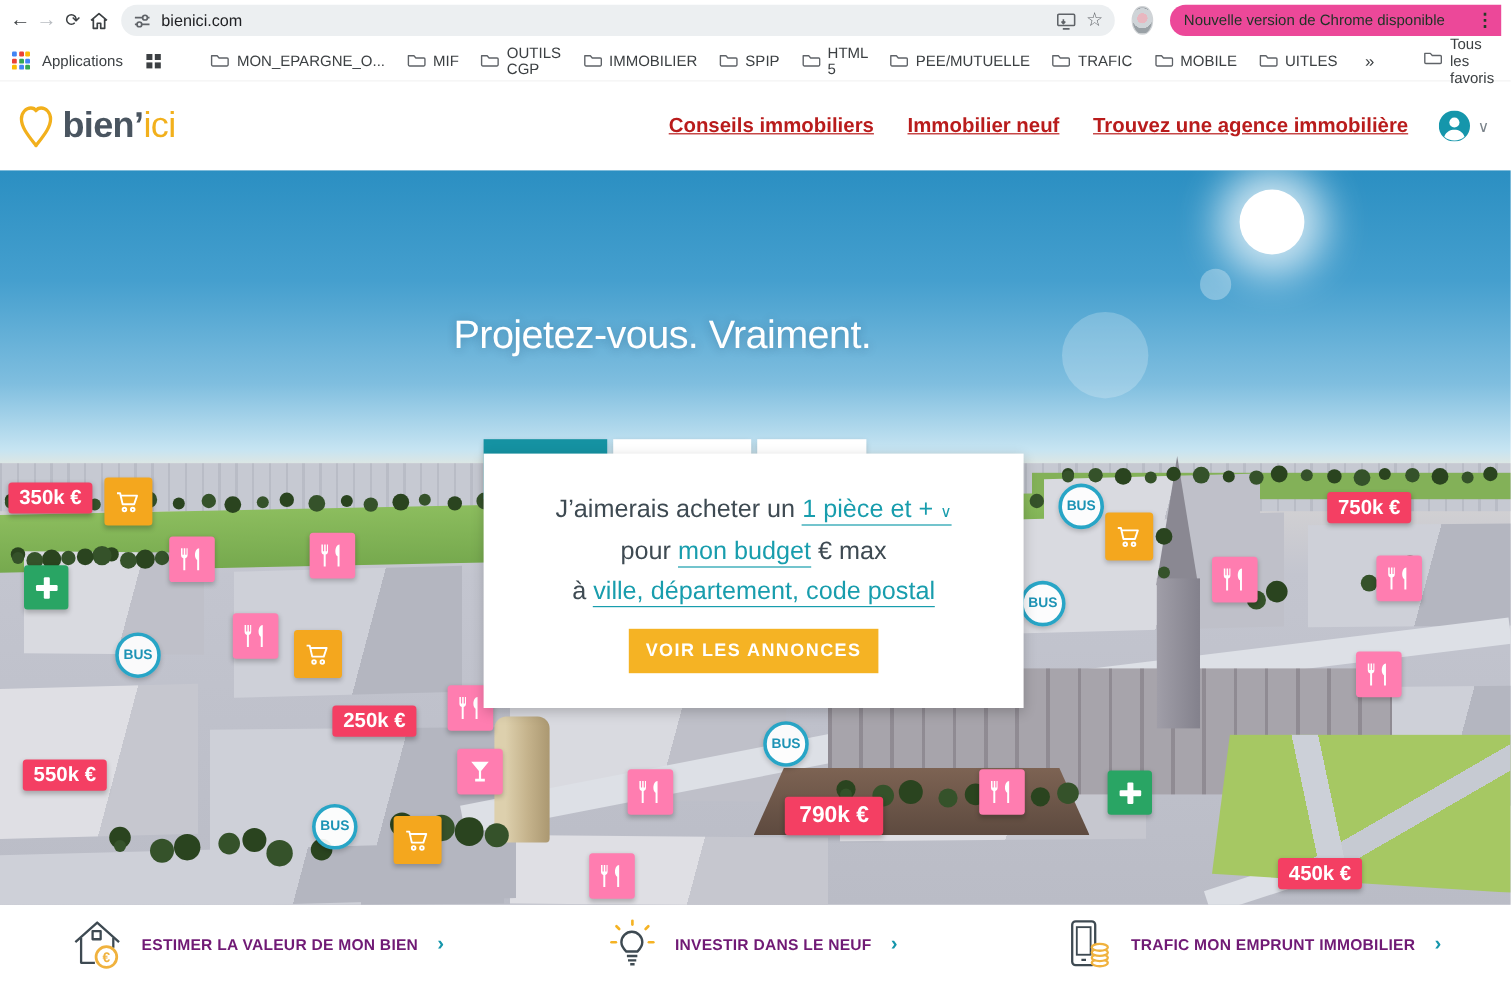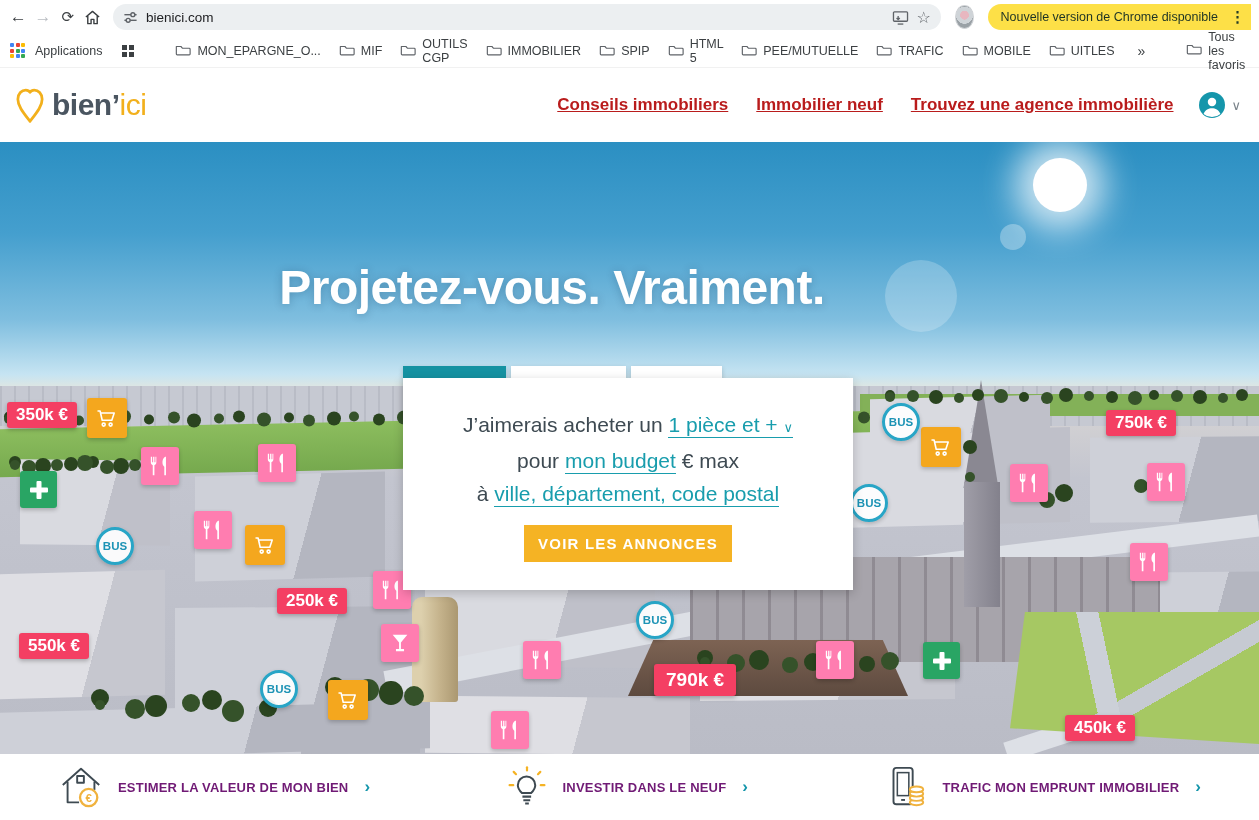--- a/index.html
+++ b/index.html
@@ -7,21 +7,21 @@
 
   
   .toolbar { height:34px; background:#fff; display:flex; align-items:center; padding:0 8px; gap:4px; }
   .tbtn { width:26px; height:26px; display:flex; align-items:center; justify-content:center; border-radius:50%; font-size:17px; color:#3c4043; }
   .tbtn.disabled { color:#b8bcc1; }
   .addressbar { flex:0 0 auto; width:828px; height:26px; background:#eceff1; border-radius:13px; display:flex; align-items:center; padding:0 10px; gap:8px; margin-left:6px; }
   .addressbar .url { font-size:13.5px; color:#202124; flex:1; }
   .addr-ic { display:flex; align-items:center; color:#5f6368; }
   .star { font-size:16px; color:#5f6368; }
   .avatar { width:24px; height:24px; border-radius:50%; margin-left:10px; background:radial-gradient(circle at 50% 42%, #e8b7c0 0 28%, #cfd4d8 29% 55%, #9aa1a6 56% 100%); border:1px solid #d0d3d6; }
-  .update-pill { margin-left:10px; height:26px; background:#fde047; border-radius:13px 0 0 13px; display:flex; align-items:center; padding:0 6px 0 12px; gap:12px; flex:1; }
+  .update-pill { margin-left:10px; height:26px; background:#ec4899; border-radius:13px 0 0 13px; display:flex; align-items:center; padding:0 6px 0 12px; gap:26px; flex:1; }
   .update-pill .txt { font-size:12.5px; color:#1d3325; white-space:nowrap; }
   .update-pill .kebab { font-size:15px; color:#243b26; font-weight:bold; }
 
   .bookmarks { height:34px; background:#fff; display:flex; align-items:center; padding:0 10px; gap:6px; border-bottom:1px solid #f1f1f1; }
   .apps-grid { display:grid; grid-template-columns:repeat(3,4px); grid-gap:1.5px; margin-right:4px; }
   .apps-grid i { width:4px; height:4px; border-radius:1px; }
   .bm-label, .bm .bm-label { font-size:12.5px; color:#3c4043; }
   .grid22 { display:grid; grid-template-columns:repeat(2,5px); grid-gap:2px; margin:0 8px 0 14px; }
   .grid22 i { width:5px; height:5px; background:#3c4043; }
   .vsep { width:2px; height:16px; background:#cde8cb; margin:0 6px; }
@@ -65,21 +65,21 @@
   .cathedral { position:absolute; left:690px; top:415px; width:470px; height:105px; background:#a7a4ab;
      background-image:repeating-linear-gradient(90deg, rgba(60,50,60,.22) 0 3px, transparent 3px 26px); }
   .brownroof { position:absolute; left:628px; top:498px; width:280px; height:56px;
      background:linear-gradient(180deg,#7d6353,#5d4a3f); clip-path:polygon(0 100%, 9% 0, 91% 0, 100% 100%); }
   .tantower { position:absolute; left:412px; top:455px; width:46px; height:105px; border-radius:10px 10px 3px 3px;
      background:linear-gradient(90deg,#ddd0ad 20%,#c5b38c 60%,#ab9871); }
   .road { position:absolute; background:#dde0e6; }
   .trees { position:absolute; width:10px; height:10px; border-radius:50%; background:#35522a; }
 
   .hero-title { position:absolute; left:0; width:1104px; top:118px; text-align:center; color:#fff;
-     font-size:48px; font-weight:700; letter-spacing:-0.5px; text-shadow:0 1px 8px rgba(10,40,70,.25); }
+     font-size:33px; font-weight:400; letter-spacing:-0.5px; text-shadow:0 1px 8px rgba(10,40,70,.25); }
 
   .tabs { position:absolute; left:403px; top:186px; display:flex; gap:5px; }
   .tab { height:50px; display:flex; align-items:center; justify-content:center; background:#fff; color:#3d4a52;
      font-size:14px; font-weight:bold; letter-spacing:.6px; box-shadow:0 2px 5px rgba(0,0,0,.18); cursor:pointer;margin-top:38px; }
   .tab.active { background:#1592a2; color:#fff; }
 
   .card { position:absolute; left:403px; top:236px; width:450px; height:212px; background:#fff;
      box-shadow:0 3px 10px rgba(0,0,0,.2); text-align:center; padding-top:30px; z-index:30; }
   .card .line { font-size:21px; color:#3e4a52; line-height:33px; }
   .tlink { color:#189dad; border-bottom:1.5px solid #189dad; padding-bottom:1px; cursor:pointer; }

